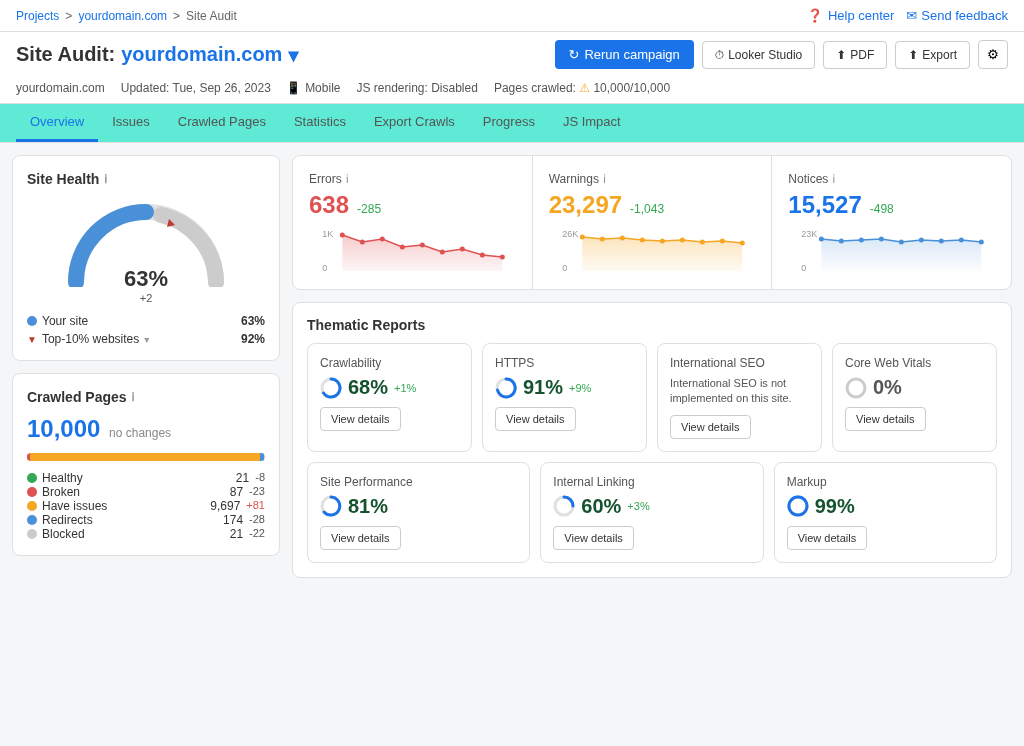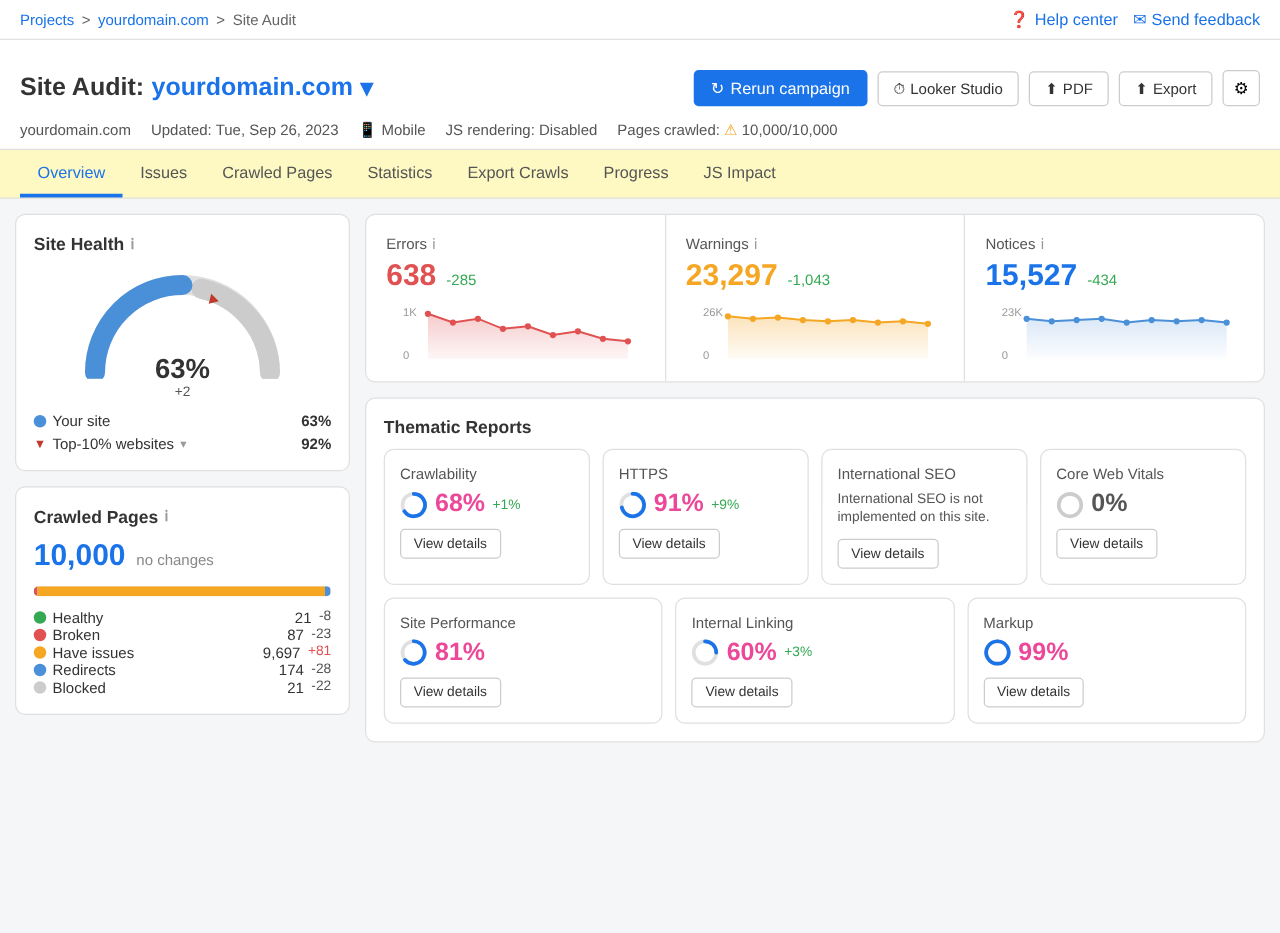--- a/index.html
+++ b/index.html
@@ -5,31 +5,31 @@
     * { box-sizing: border-box; margin: 0; padding: 0; }
     body { font-family: Arial, sans-serif; background: #f5f6f7; font-size: 13px; color: #333; }
     
     .top-bar { background: #fff; padding: 8px 16px; border-bottom: 1px solid #e0e0e0; display: flex; align-items: center; justify-content: space-between; text-align: right; }
     .breadcrumb { display: flex; align-items: center; gap: 6px; color: #666; font-size: 12px; }
     .breadcrumb a { color: #1a73e8; text-decoration: none; }
     .top-bar-actions { display: flex; gap: 12px; align-items: center; }
     .top-bar-actions a { color: #1a73e8; text-decoration: none; font-size: 13px; display: flex; align-items: center; gap: 4px; }
 
     .header { background: #fff; padding: 8px 16px 0; border-bottom: 1px solid #e0e0e0; }
-    .header-row1 { display: flex; align-items: center; justify-content: space-between; margin-bottom: 8px; margin-top: 16px; }
+    .header-row1 { display: flex; align-items: center; justify-content: space-between; margin-bottom: 8px; }
     .site-audit-title { font-size: 20px; font-weight: bold; display: flex; align-items: center; gap: 6px; }
     .site-audit-title span.domain { color: #1a73e8; }
     .header-actions { display: flex; align-items: center; gap: 8px; }
     .btn-rerun { background: #1a73e8; color: #fff; border: none; padding: 7px 14px; border-radius: 4px; cursor: pointer; font-size: 13px; display: flex; align-items: center; gap: 5px; }
     .btn-outline { background: #fff; color: #333; border: 1px solid #ccc; padding: 6px 12px; border-radius: 4px; cursor: pointer; font-size: 12px; display: flex; align-items: center; gap: 4px; }
     .btn-icon { background: #fff; border: 1px solid #ccc; padding: 6px 8px; border-radius: 4px; cursor: pointer; }
     .header-meta { font-size: 12px; color: #555; display: flex; align-items: center; gap: 16px; padding: 4px 0 8px; }
     .meta-warning { color: #f5a623; }
 
-    .nav-tabs { background: #fef9c3; display: flex; gap: 0; padding: 0 16px; border-bottom: 1px solid #e0e0e0; }
+    .nav-tabs { background: #5eead4; display: flex; gap: 0; padding: 0 16px; border-bottom: 1px solid #e0e0e0; }
     .nav-tab { padding: 10px 14px; cursor: pointer; font-size: 13px; color: #555; border-bottom: 3px solid transparent; white-space: nowrap; }
     .nav-tab.active { color: #1a73e8; border-bottom: 3px solid #1a73e8; font-weight: 500; }
 
     .main-content { display: flex; gap: 12px; padding: 12px; }
 
     .left-panel { width: 268px; flex-shrink: 0; display: flex; flex-direction: column; gap: 12px; }
 
     .card { background: #fff; border-radius: 8px; border: 1px solid #e0e0e0; padding: 14px; }
     .card-title { font-weight: bold; font-size: 14px; margin-bottom: 10px; display: flex; align-items: center; gap: 5px; }
     .info-icon { color: #999; font-size: 12px; cursor: pointer; }
@@ -74,21 +74,21 @@
     .stat-diff-neg { color: #34a853; font-size: 12px; }
 
     
     .thematic-card { background: #fff; border-radius: 8px; border: 1px solid #e0e0e0; padding: 14px; }
     .thematic-title { font-weight: bold; font-size: 14px; margin-bottom: 10px; }
     .thematic-grid { display: grid; grid-template-columns: repeat(4, 1fr); gap: 10px; margin-bottom: 10px; }
     .thematic-grid-2 { display: grid; grid-template-columns: repeat(3, 1fr); gap: 10px; }
     .report-item { border: 1px solid #e0e0e0; border-radius: 8px; padding: 12px; }
     .report-name { font-size: 12px; color: #555; margin-bottom: 6px; }
     .report-pct-row { display: flex; align-items: center; gap: 6px; margin-bottom: 8px; }
-    .report-pct { font-size: 20px; font-weight: bold; color: #ec4899; }
+    .report-pct { font-size: 20px; font-weight: bold; color: #14532d; }
     .report-diff-pos { font-size: 11px; color: #34a853; }
     .btn-view { background: #fff; border: 1px solid #ccc; padding: 5px 10px; border-radius: 4px; cursor: pointer; font-size: 11px; color: #333; }
     .report-desc { font-size: 11px; color: #555; line-height: 1.4; margin-bottom: 8px; }
 
     
     svg.sparkline { width: 100%; height: 45px; }
   </style>
 </head>
 <body>
 
@@ -350,21 +350,21 @@
         </svg>
       </div>
 
       <div class="stat-block">
         <div class="stat-label">
           <span>Notices</span>
           <span class="info-icon">ℹ</span>
         </div>
         <div class="stat-value-row">
           <span class="stat-value notices">15,527</span>
-          <span class="stat-diff-neg">-434</span>
+          <span class="stat-diff-neg">-498</span>
         </div>
         <svg class="sparkline" viewBox="0 0 180 45">
           <defs>
             <linearGradient id="noticeGrad" x1="0" y1="0" x2="0" y2="1">
               <stop offset="0%" stop-color="#4a90d9" stop-opacity="0.2"></stop>
               <stop offset="100%" stop-color="#4a90d9" stop-opacity="0.02"></stop>
             </linearGradient>
           </defs>
           <text x="0" y="10" font-size="9" fill="#999">23K</text>
           <text x="0" y="44" font-size="9" fill="#999">0</text>

